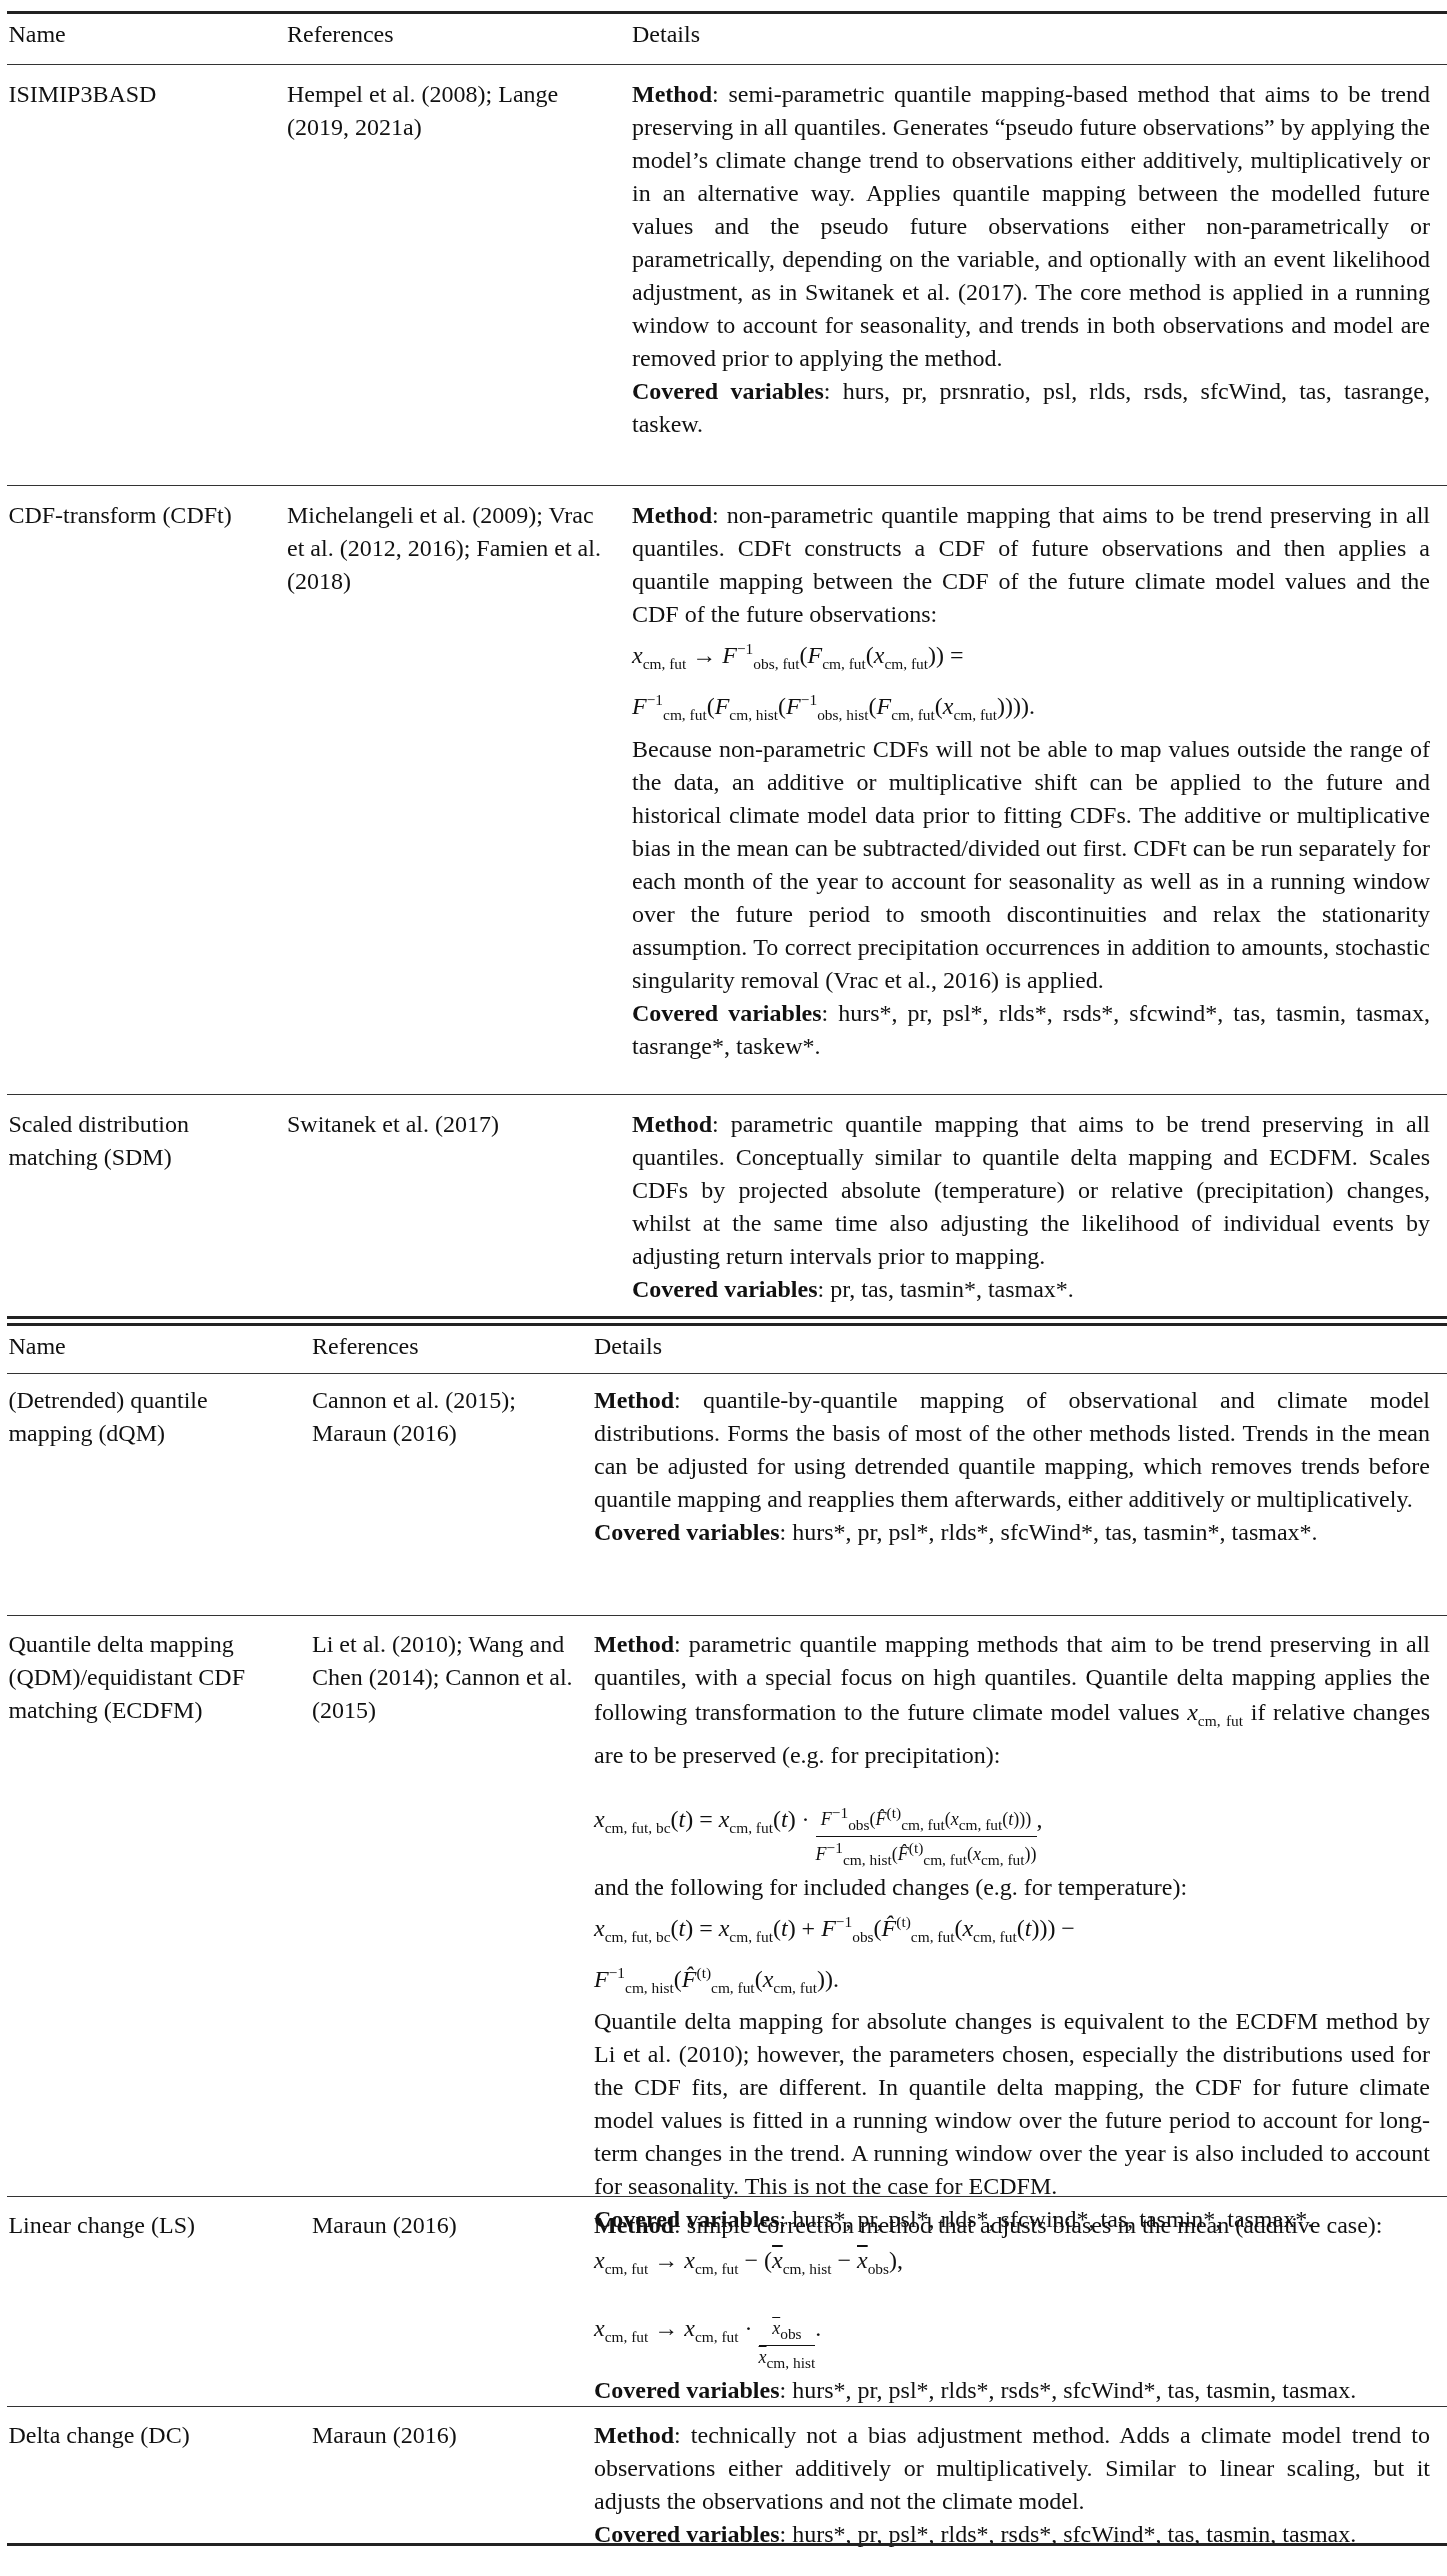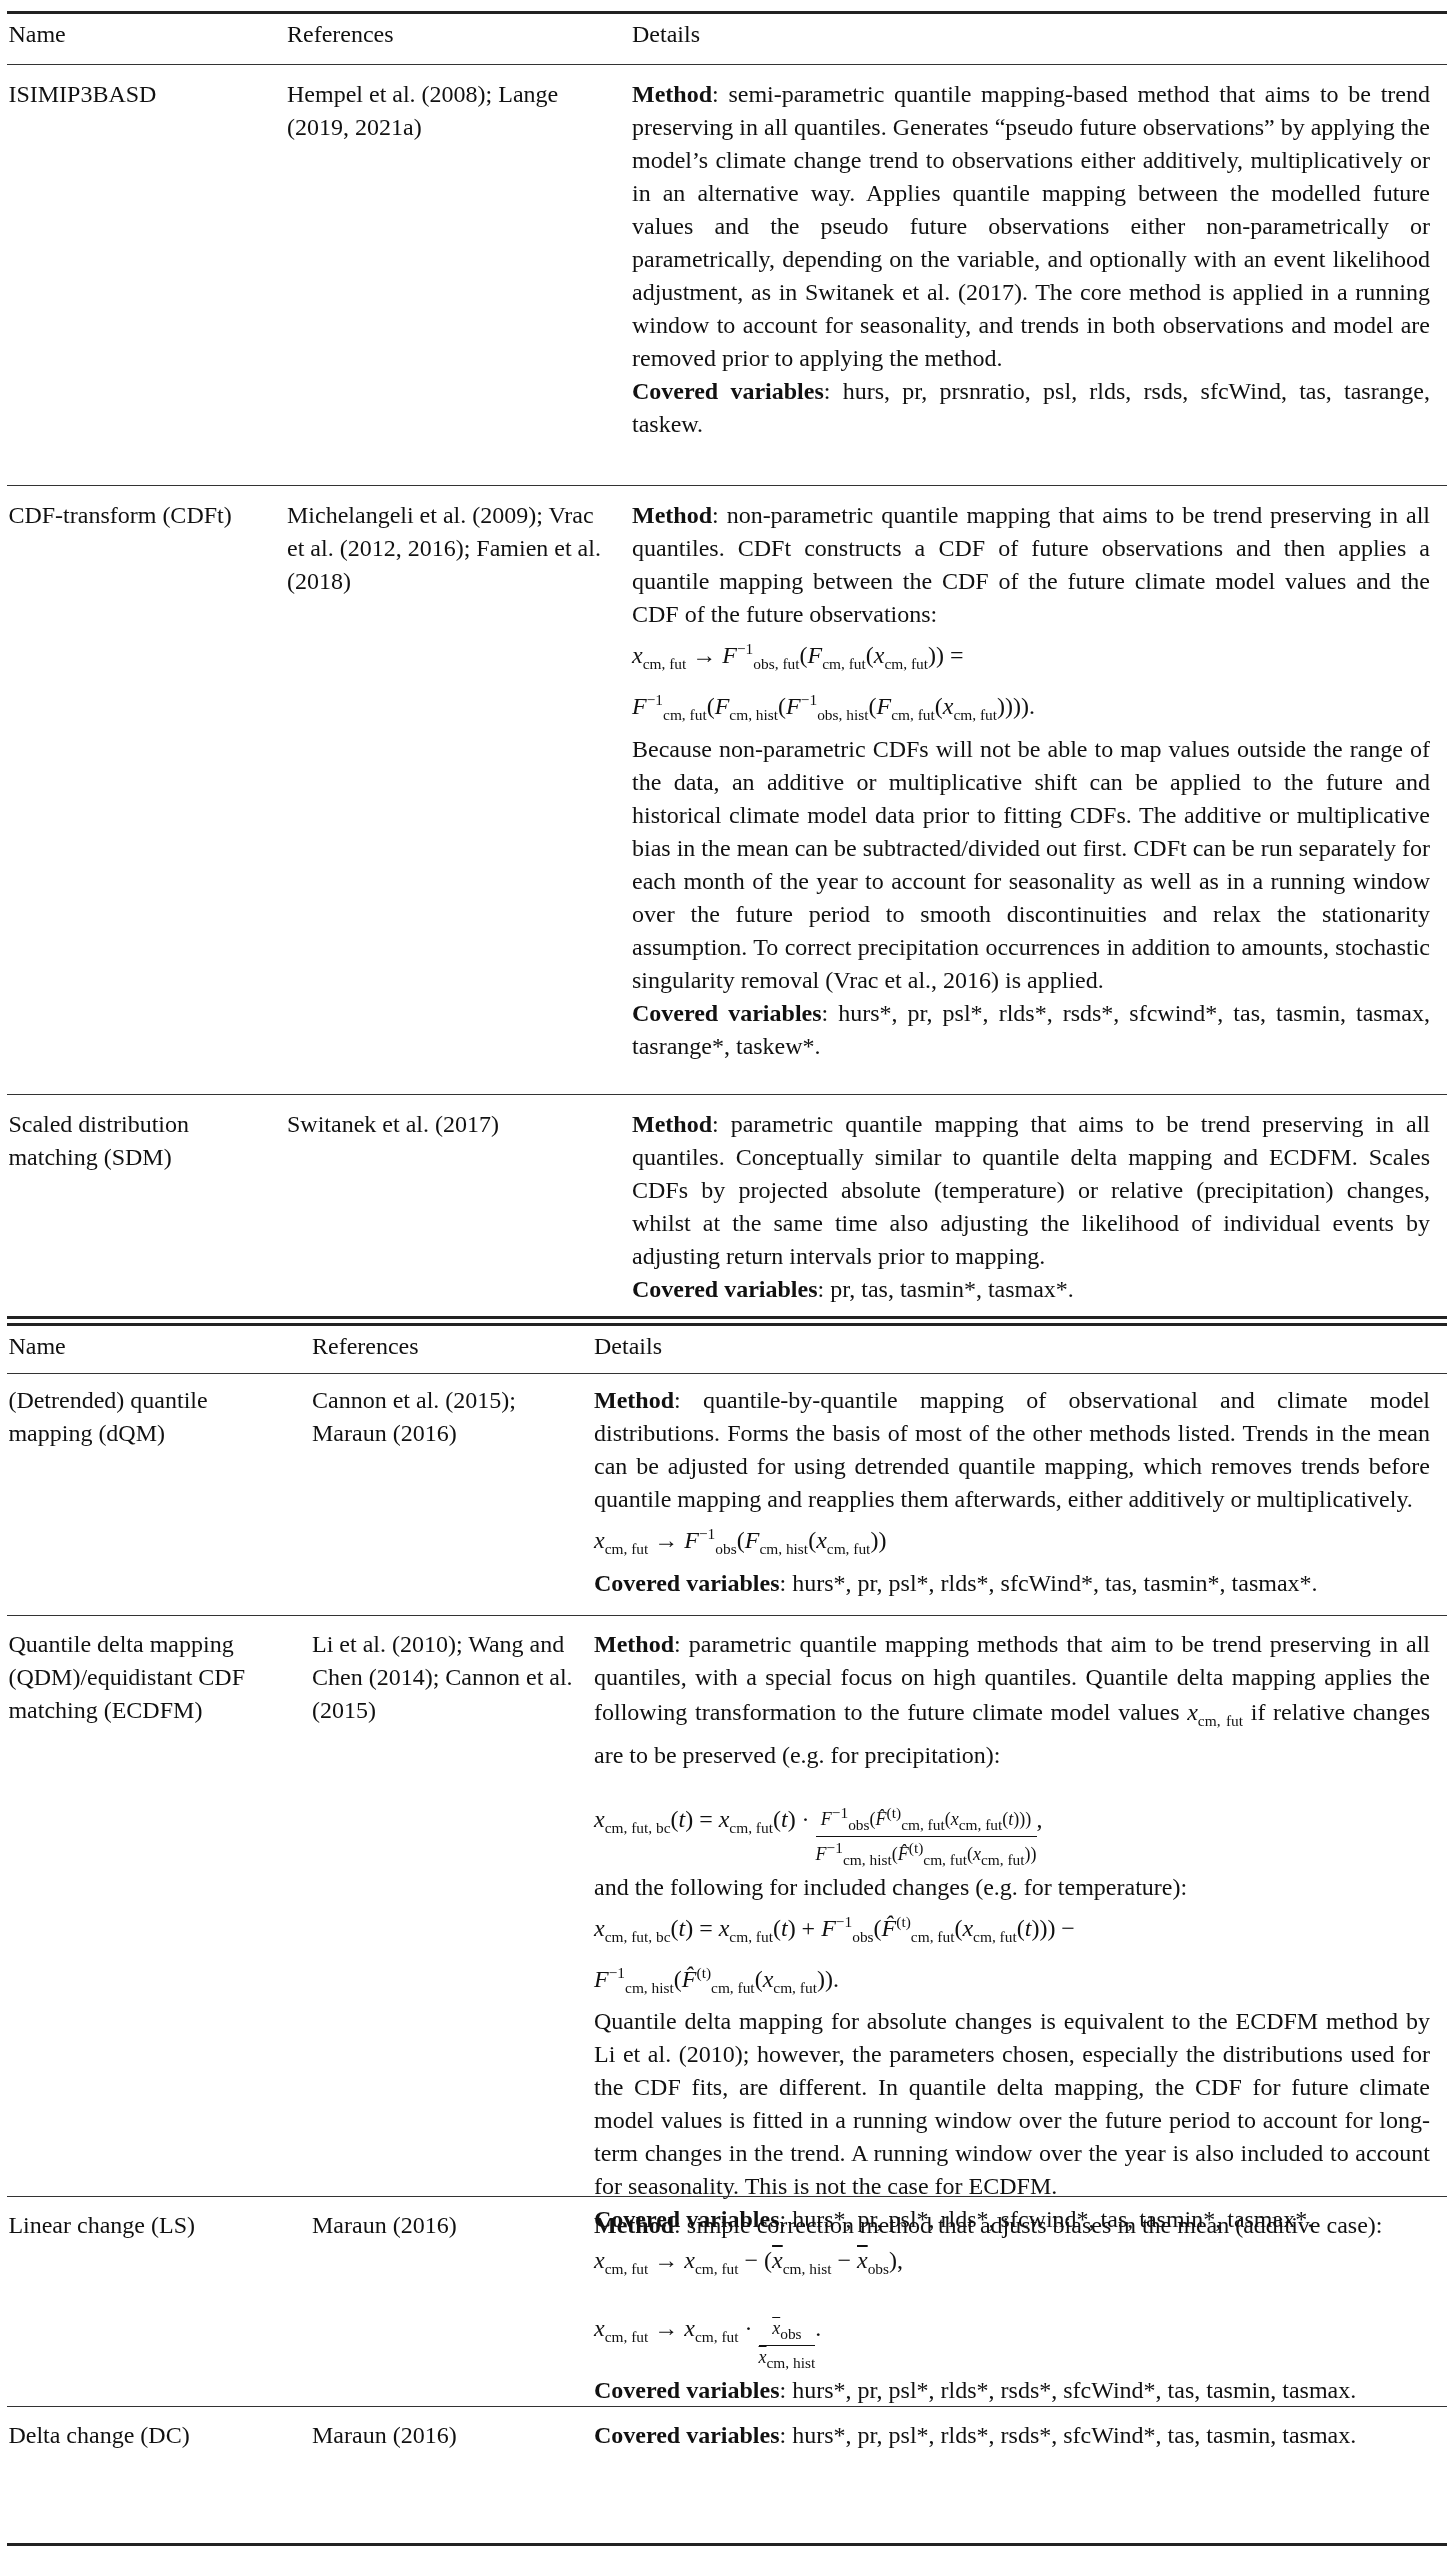--- a/index.html
+++ b/index.html
@@ -73,21 +73,20 @@
 <div class="cell c1 hdr" style="top:1330px;">Name</div>
 <div class="cell t2r hdr" style="top:1330px;">References</div>
 <div class="cell t2d hdr" style="top:1330px;">Details</div>
 <div class="rule thin" style="top:1373px;"></div>
 
 <div>
   <div class="cell c1" style="top:1384px;">(Detrended) quantile mapping (dQM)</div>
   <div class="cell t2r" style="top:1384px;">Cannon et al. (2015); Maraun (2016)</div>
   <div class="cell t2d" style="top:1384px;">
     <p><b>Method</b><span>: quantile-by-quantile mapping of observational and climate model distributions. Forms the basis of most of the other methods listed. Trends in the mean can be adjusted for using detrended quantile mapping, which removes trends before quantile mapping and reapplies them afterwards, either additively or multiplicatively.</span></p>
-    <p class="math">x<sub>cm, fut</sub> <span class="rm">→</span> F<sup class="rm">−1</sup><sub>obs</sub><span class="rm">(</span>F<sub>cm, hist</sub><span class="rm">(</span>x<sub>cm, fut</sub><span class="rm">))</span></p>
     <p><b>Covered variables</b><span>: hurs*, pr, psl*, rlds*, sfcWind*, tas, tasmin*, tasmax*.</span></p>
   </div>
 </div>
 <div class="rule thin" style="top:1615px;"></div>
 
 <div>
   <div class="cell c1" style="top:1628px;">Quantile delta mapping (QDM)/equidistant CDF matching (ECDFM)</div>
   <div class="cell t2r" style="top:1628px;">Li et al. (2010); Wang and Chen (2014); Cannon et al. (2015)</div>
   <div class="cell t2d" style="top:1628px;">
     <p><b>Method</b><span>: parametric quantile mapping methods that aim to be trend preserving in all quantiles, with a special focus on high quantiles. Quantile delta mapping applies the following transformation to the future climate model values</span> <span class="math">x<sub>cm, fut</sub></span> <span>if relative changes are to be preserved (e.g. for precipitation):</span></p>
@@ -117,17 +116,18 @@
         </span><span class="rm">.</span></p>
     <p><b>Covered variables</b><span>: hurs*, pr, psl*, rlds*, rsds*, sfcWind*, tas, tasmin, tasmax.</span></p>
   </div>
 </div>
 <div class="rule thin" style="top:2406px;"></div>
 
 <div>
   <div class="cell c1" style="top:2419px;">Delta change (DC)</div>
   <div class="cell t2r" style="top:2419px;">Maraun (2016)</div>
   <div class="cell t2d" style="top:2419px;">
+    <p><b>Method</b><span>: technically not a bias adjustment method. Adds a climate model trend to observations either additively or multiplicatively. Similar to linear scaling, but it adjusts the observations and not the climate model.</span></p>
     <p><b>Covered variables</b><span>: hurs*, pr, psl*, rlds*, rsds*, sfcWind*, tas, tasmin, tasmax.</span></p>
   </div>
 </div>
 <div class="rule thick" style="top:2543px;"></div>
 
 
 </body></html>

